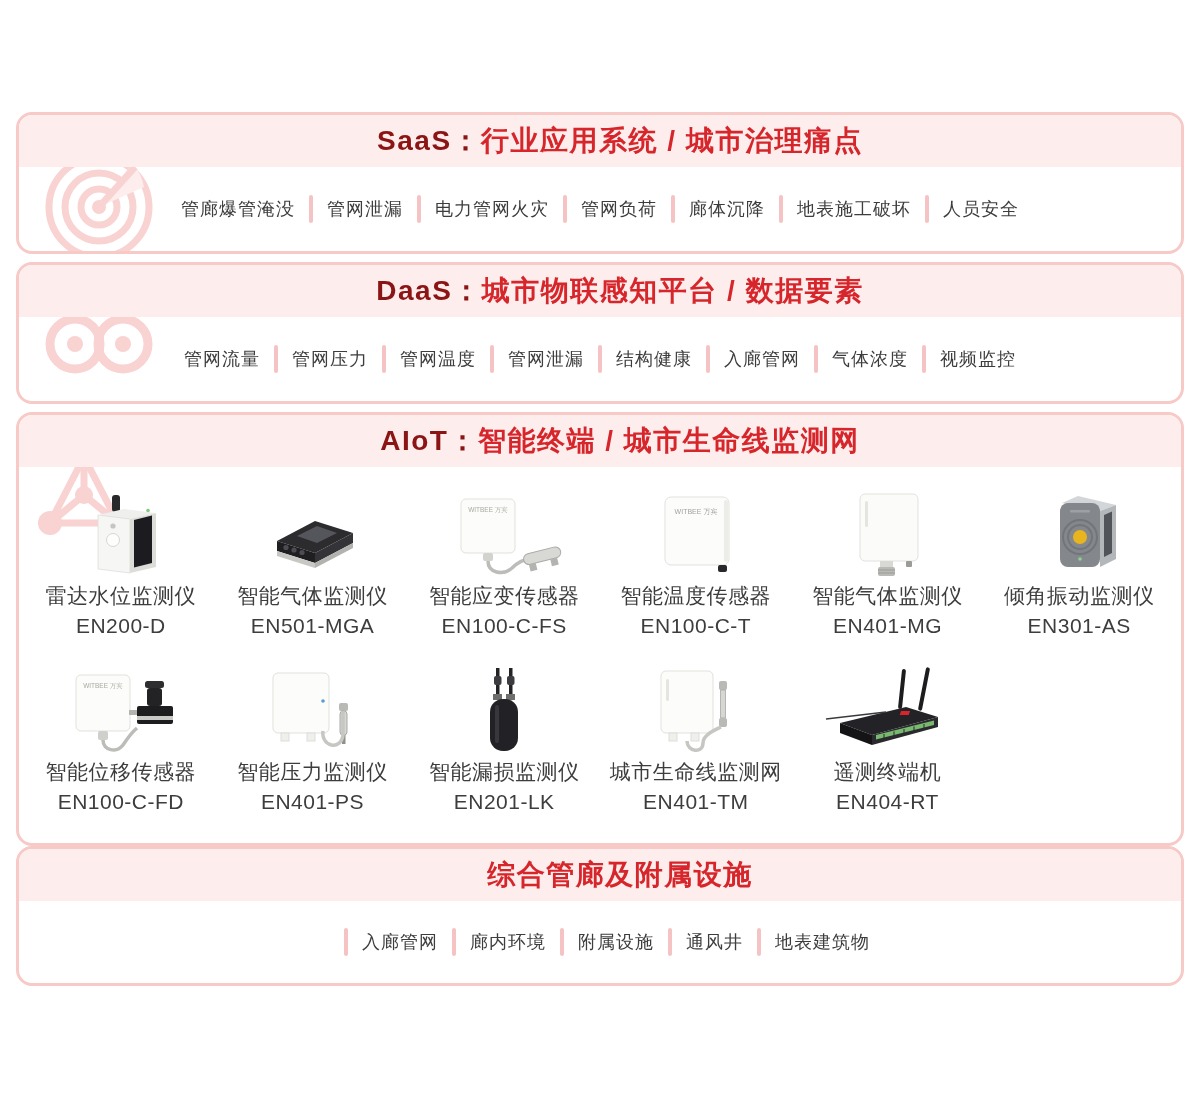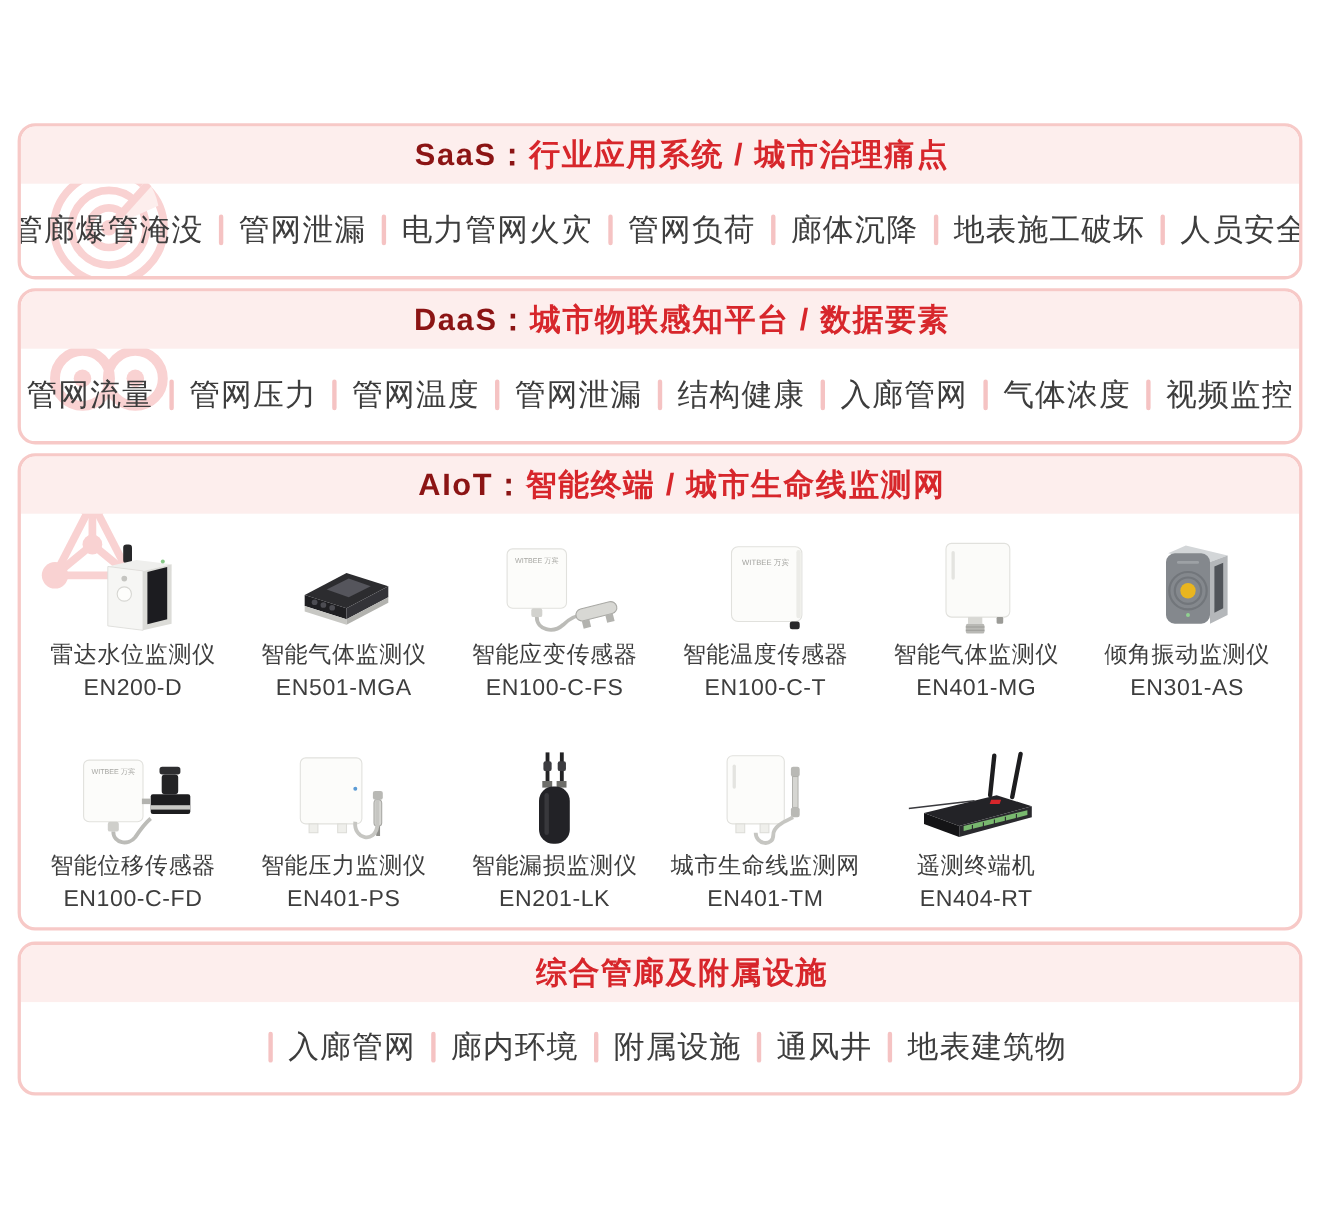--- a/index.html
+++ b/index.html
@@ -7,33 +7,33 @@
     width:1200px;height:1109px;background:#ffffff;position:relative;
     font-family:"Liberation Sans","DejaVu Sans",sans-serif;
     -webkit-font-smoothing:antialiased;overflow:hidden;
   }
   .stack{position:absolute;top:112px;left:16px;width:1168px;}
   .card{
     position:relative;box-sizing:border-box;background:#fff;
     border:3px solid #f7c9c7;border-radius:16px;overflow:hidden;margin-bottom:8px;
   }
   .card.h-saas,.card.h-daas{height:142px;}
-  .card.h-aiot{height:434px;margin-bottom:10px;}
+  .card.h-aiot{height:434px;margin-bottom:0;}
   .card.h-gallery{height:140px;}
   .band{height:52px;background:#fdeeed;display:flex;align-items:center;justify-content:center;position:relative;z-index:1;padding-left:40px;}
   .title{font-size:28px;font-weight:700;letter-spacing:1.5px;white-space:nowrap;}
   .tpre{color:#8b1414;}
   .trest{color:#d7262b;}
   .row{height:calc(100% - 52px);display:flex;align-items:center;justify-content:center;position:relative;z-index:1;}
-  .item{font-size:28px;color:#3d3d3d;letter-spacing:1px;white-space:nowrap;}
+  .item{font-size:18px;color:#3d3d3d;letter-spacing:1px;white-space:nowrap;}
   .sep{width:4px;height:28px;background:#f5c3c3;border-radius:2px;margin:0 14px;flex:none;}
   .wm{position:absolute;z-index:0;pointer-events:none;}
   .products{
     position:relative;z-index:1;display:grid;grid-template-columns:repeat(6,1fr);
-    padding:22px 6px 0;row-gap:40px;
+    padding:22px 6px 0;row-gap:24px;
   }
   .product{text-align:center;}
   .device{height:92px;display:flex;align-items:flex-end;justify-content:center;}
   .pname,.pmodel{font-size:21px;color:#3d3d3d;line-height:30px;letter-spacing:0.5px;white-space:nowrap;}
   svg{display:block;}
 </style>
 </head>
 <body>
 
 <div class="stack">

